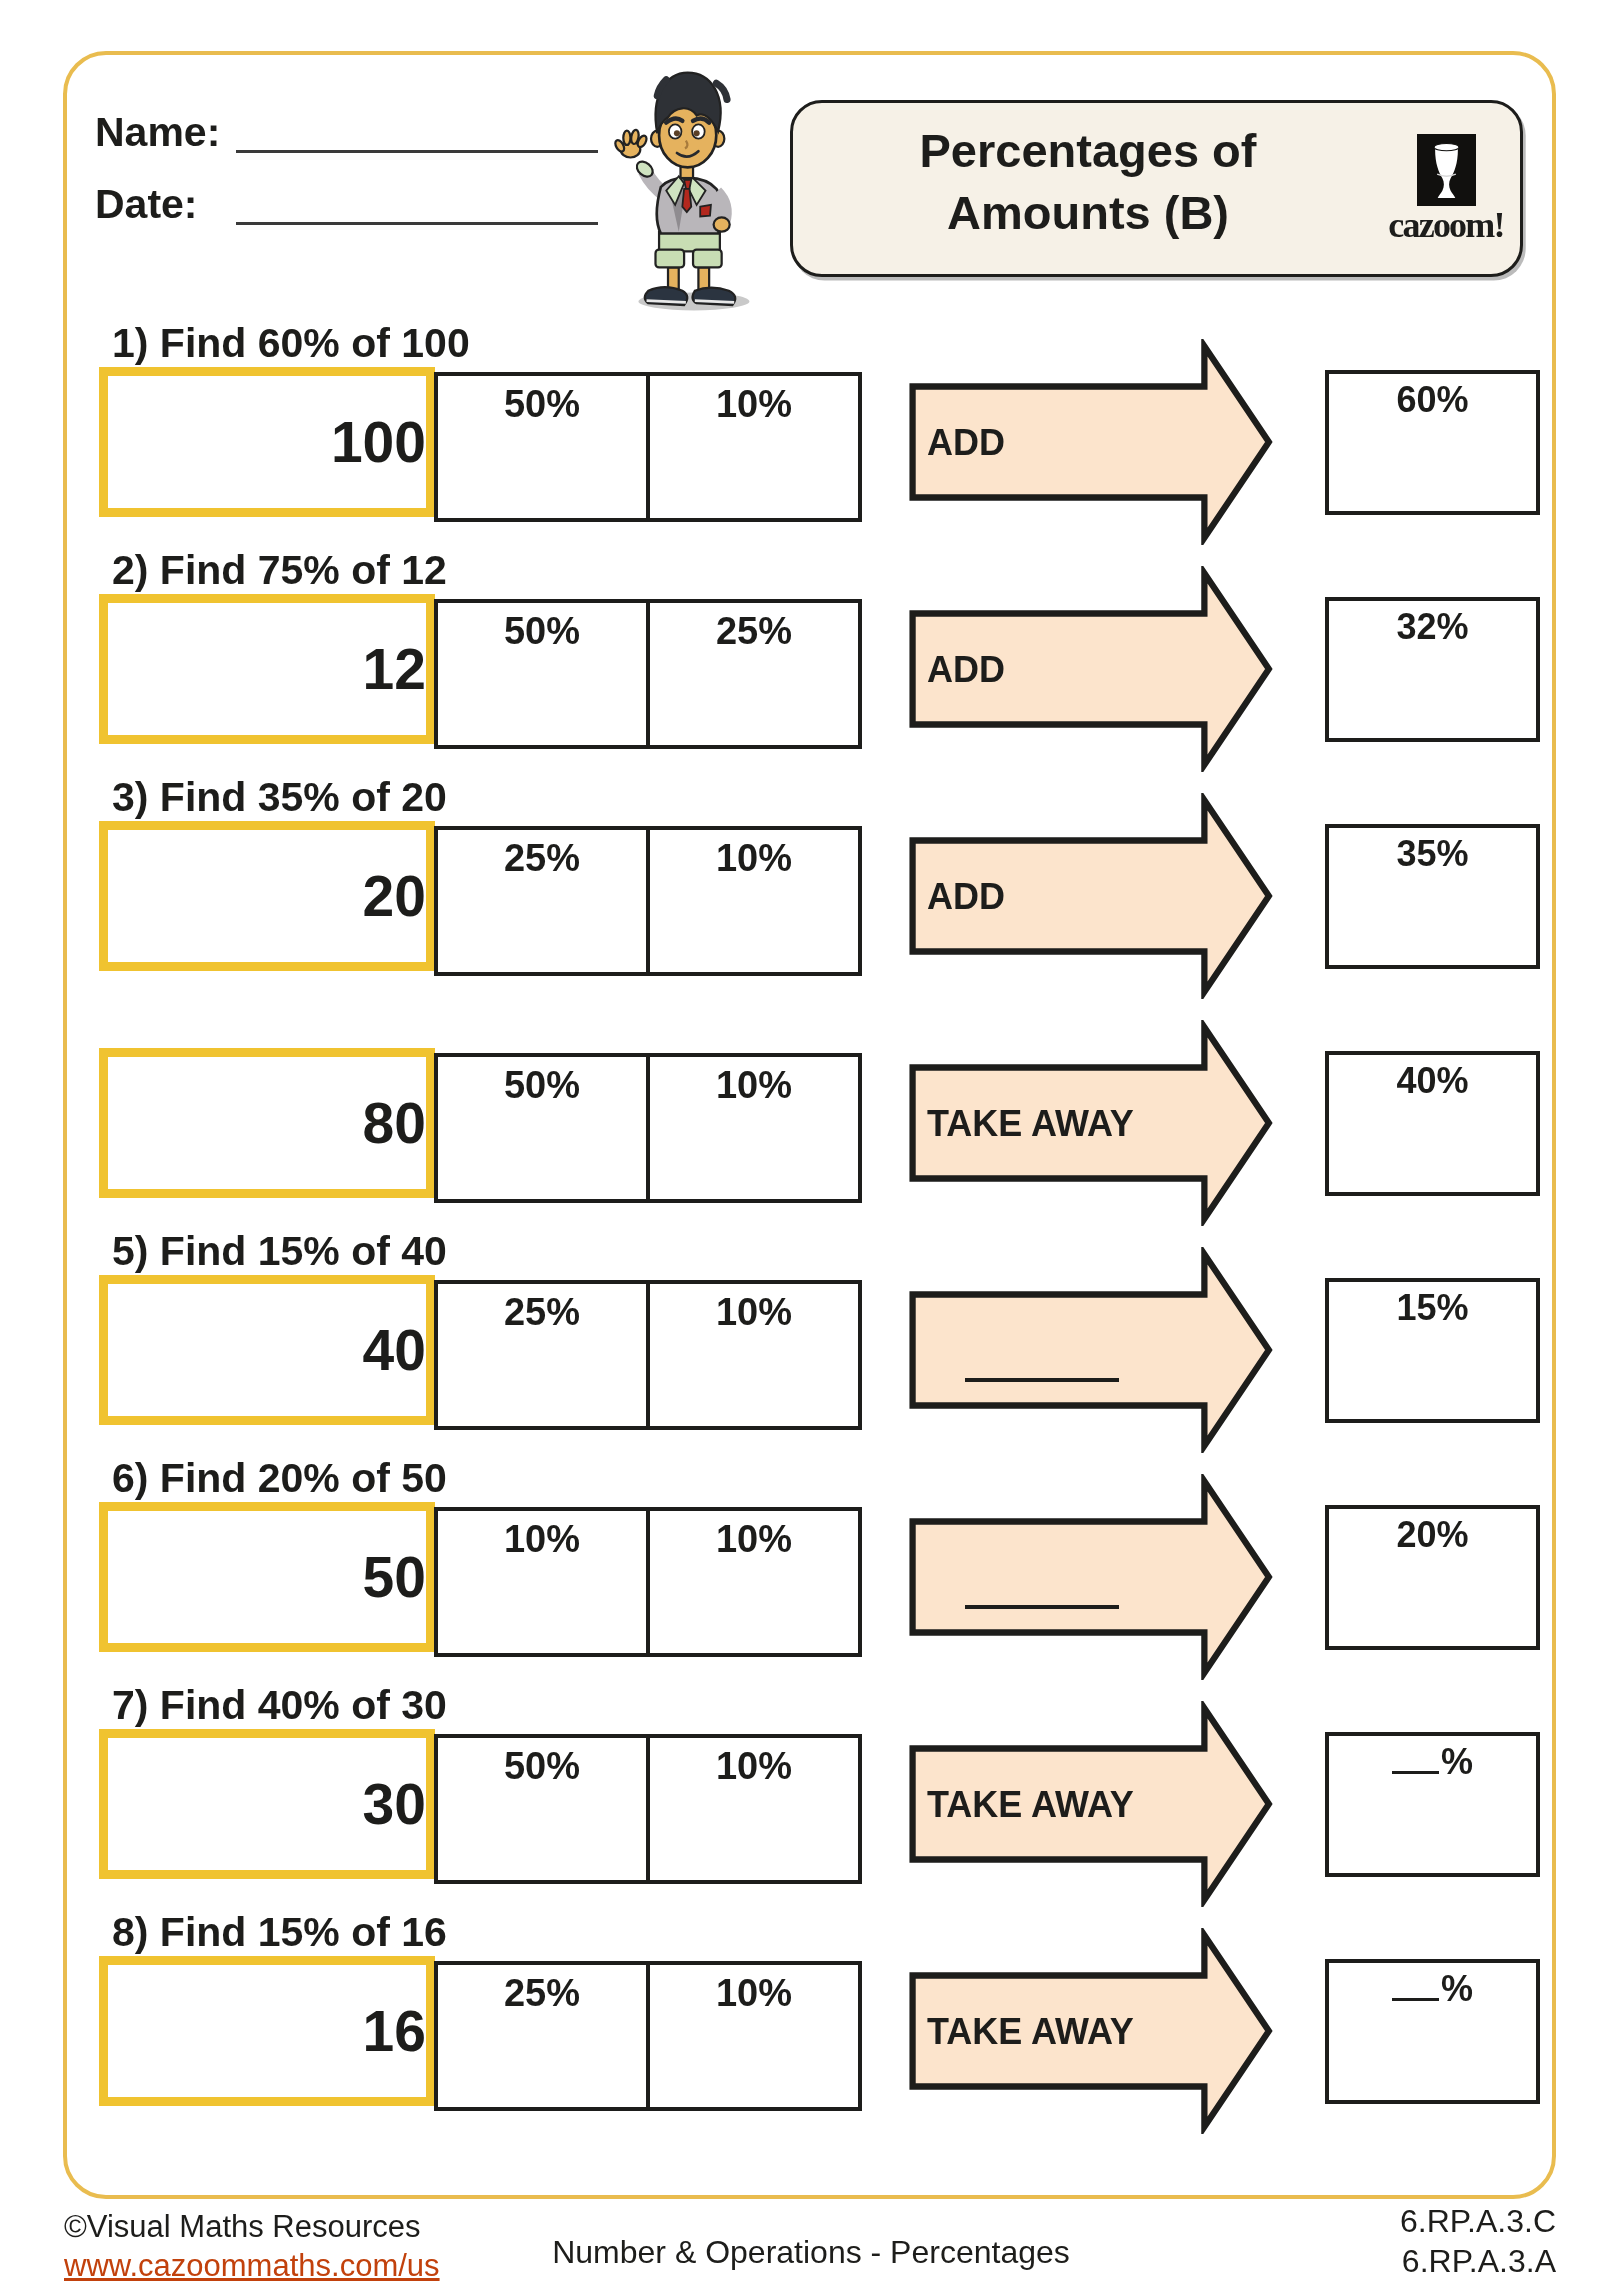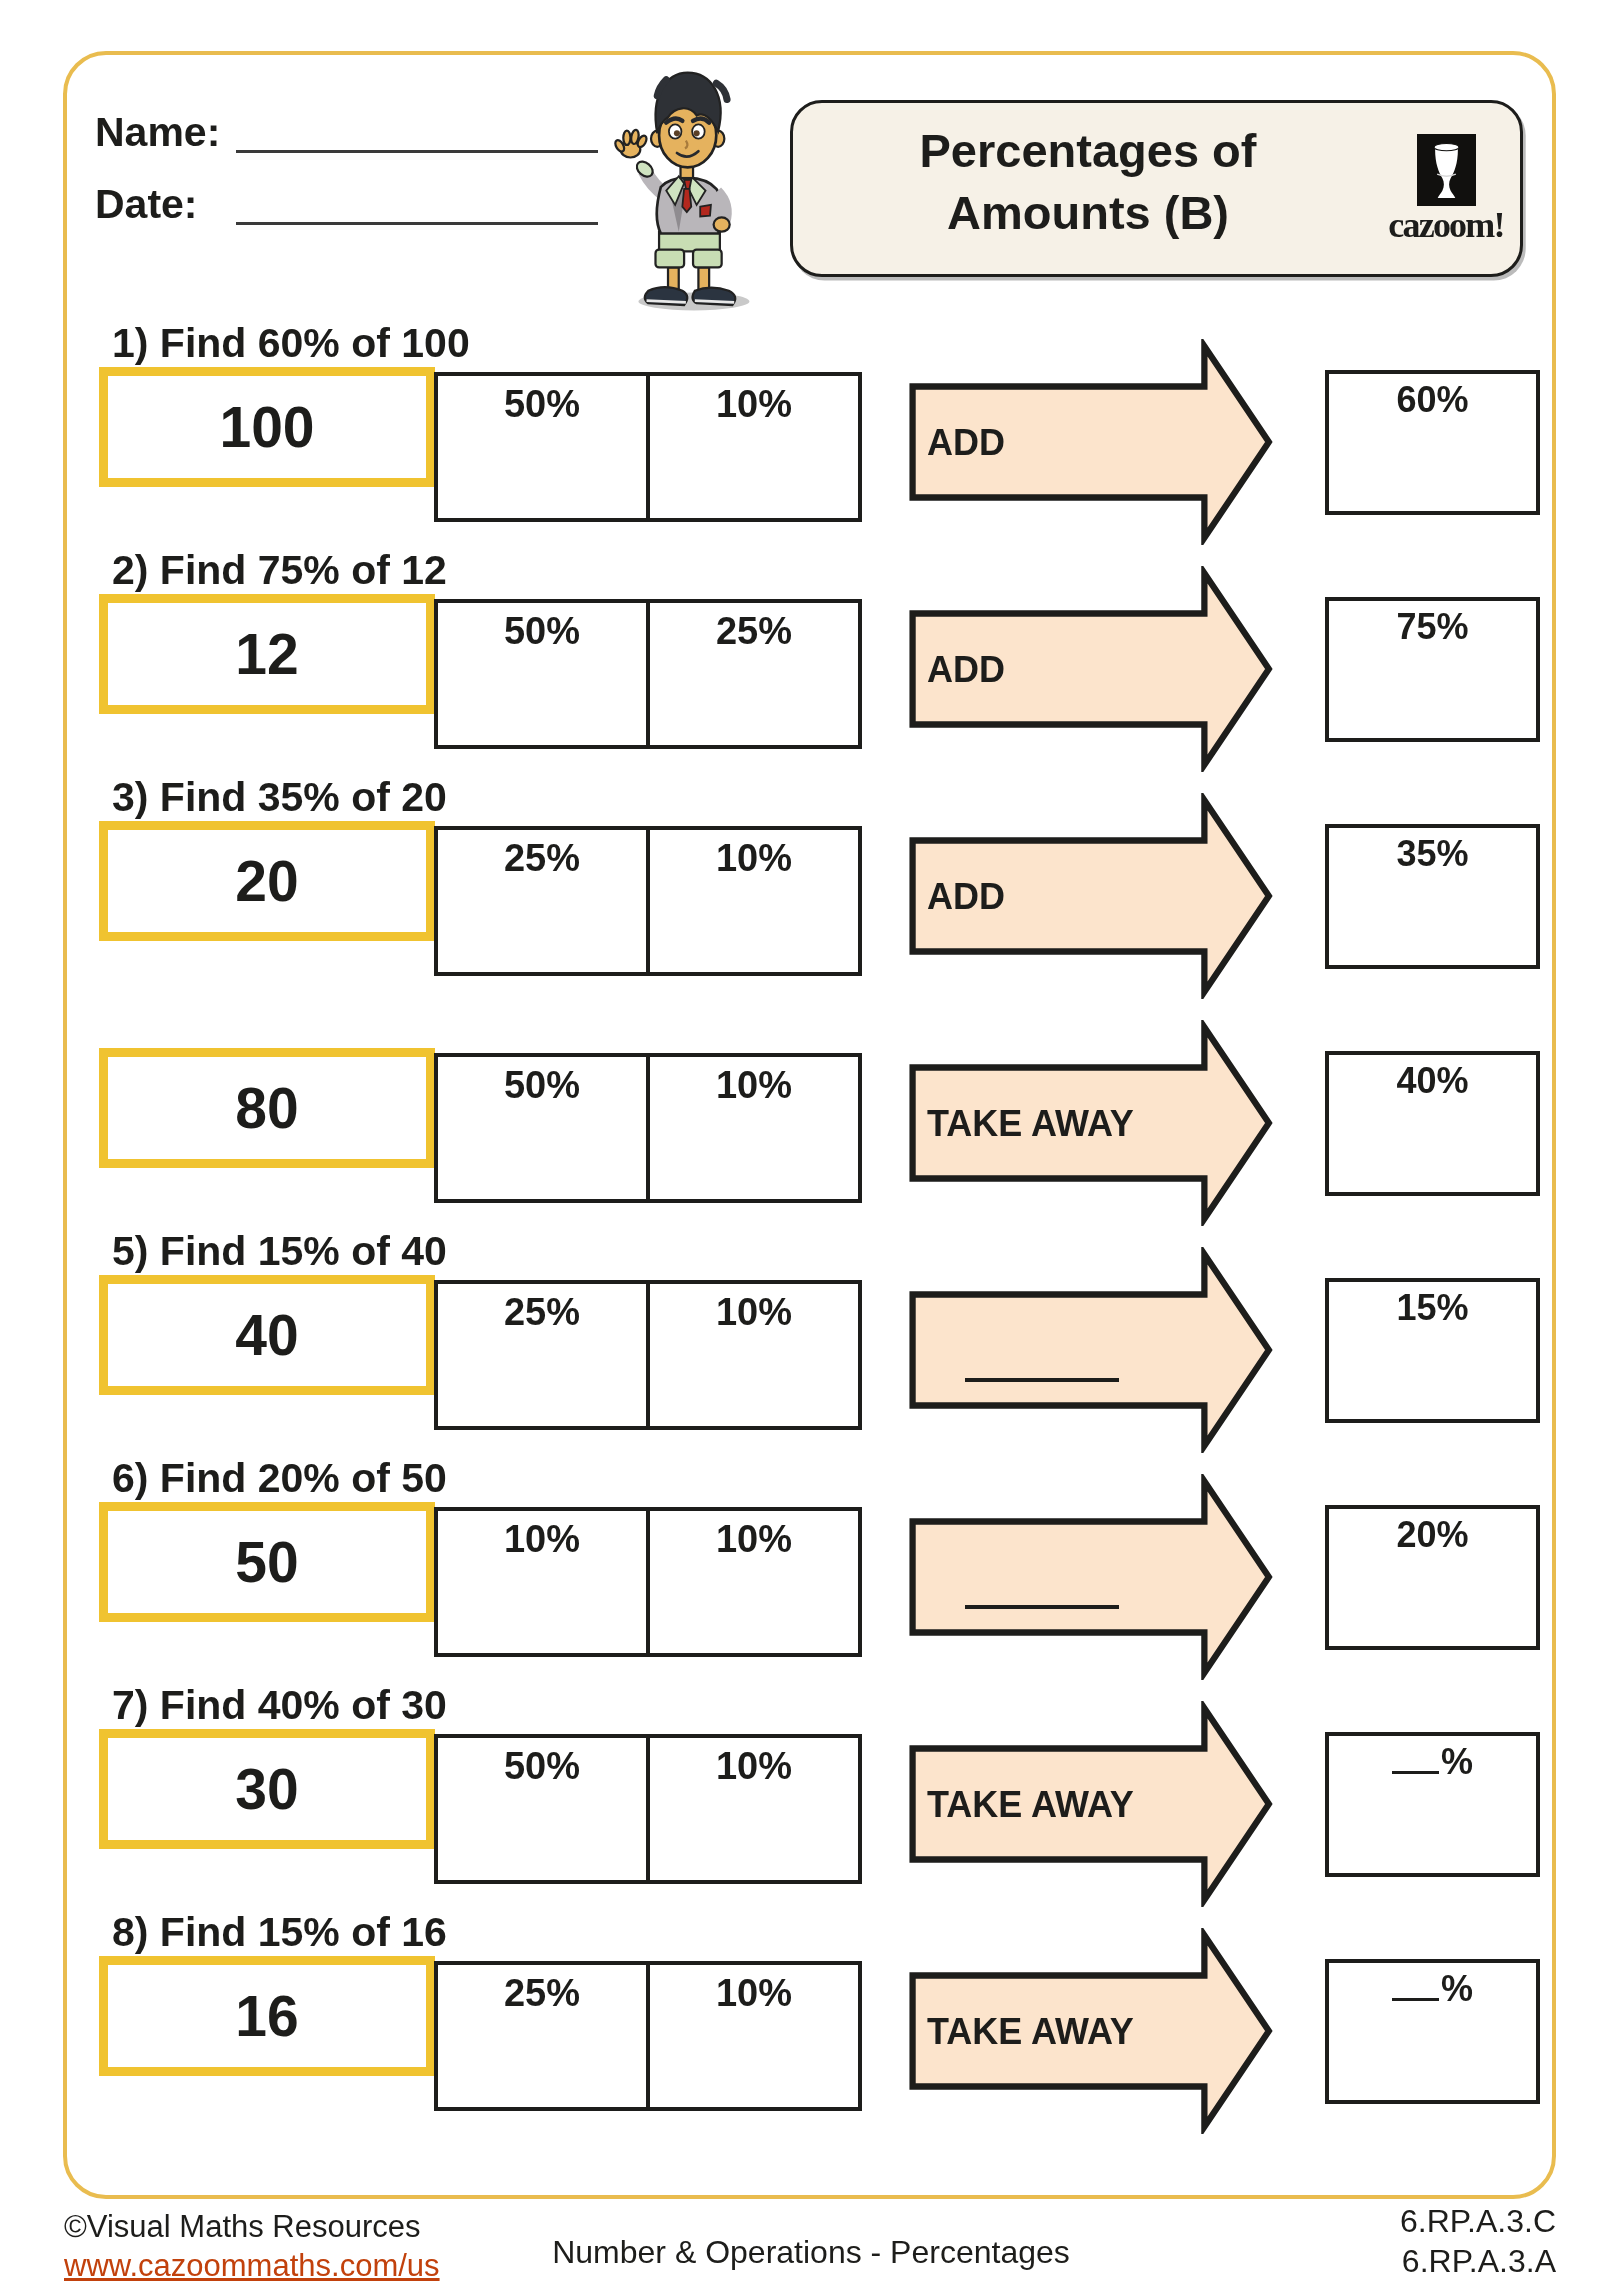--- a/index.html
+++ b/index.html
@@ -37,23 +37,23 @@
     display:flex; align-items:center; justify-content:center; }
   .logo-text { font-family:"Liberation Serif", serif; font-weight:bold;
     font-size:36px; letter-spacing:-1.8px; margin-top:-1.8px; }
 
   
   #rows { position:absolute; left:0; top:320px; width:1622px; }
   .row { position:relative; height:227px; }
   .q-heading { position:absolute; left:112px; top:0; font-size:41px; font-weight:bold; }
   .row-body { position:absolute; left:0; top:47px; width:100%; height:150px; }
   .amount-box {
-    position:absolute; left:99px; top:0; width:336px; height:120px;
+    position:absolute; left:99px; top:0; width:336px; height:150px;
     border:9px solid #f0c330; background:#fff;
-    display:flex; align-items:center; justify-content:center;
+    display:flex; align-items:center; justify-content:flex-end;
     font-size:57px; font-weight:bold;
   }
   .cell {
     position:absolute; top:4.5px; width:216px; height:150px;
     border:4.5px solid #1d1d1b; background:#fff;
     text-align:center; padding-top:7.2px; font-size:38px; font-weight:bold;
   }
   .cell1 { left:434px; }
   .cell2 { left:646px; }
   .arrow-wrap { position:absolute; left:909px; top:-28px; width:367px; height:206px; }
@@ -201,21 +201,21 @@
         <span class="cell-label">25%</span>
       </div>
       <div class="arrow-wrap">
         <svg width="367" height="206" viewBox="0 0 410 230">
           <polygon points="4,53 330,53 330,8 402,115 330,222 330,177 4,177" fill="#fce4cc" stroke="#1d1d1b" stroke-width="7" stroke-linejoin="miter"></polygon>
         </svg>
         <span class="arrow-label">ADD</span>
 
       </div>
       <div class="result-box">
-        <span class="result-label">75%</span>
+        <span class="result-label">32%</span>
       </div>
     </div>
   </div>
 
   <div class="row">
     <div class="q-heading">3) Find 35% of 20</div>
     <div class="row-body">
       <div class="amount-box">
         <span class="amount-value">20</span>
       </div>

